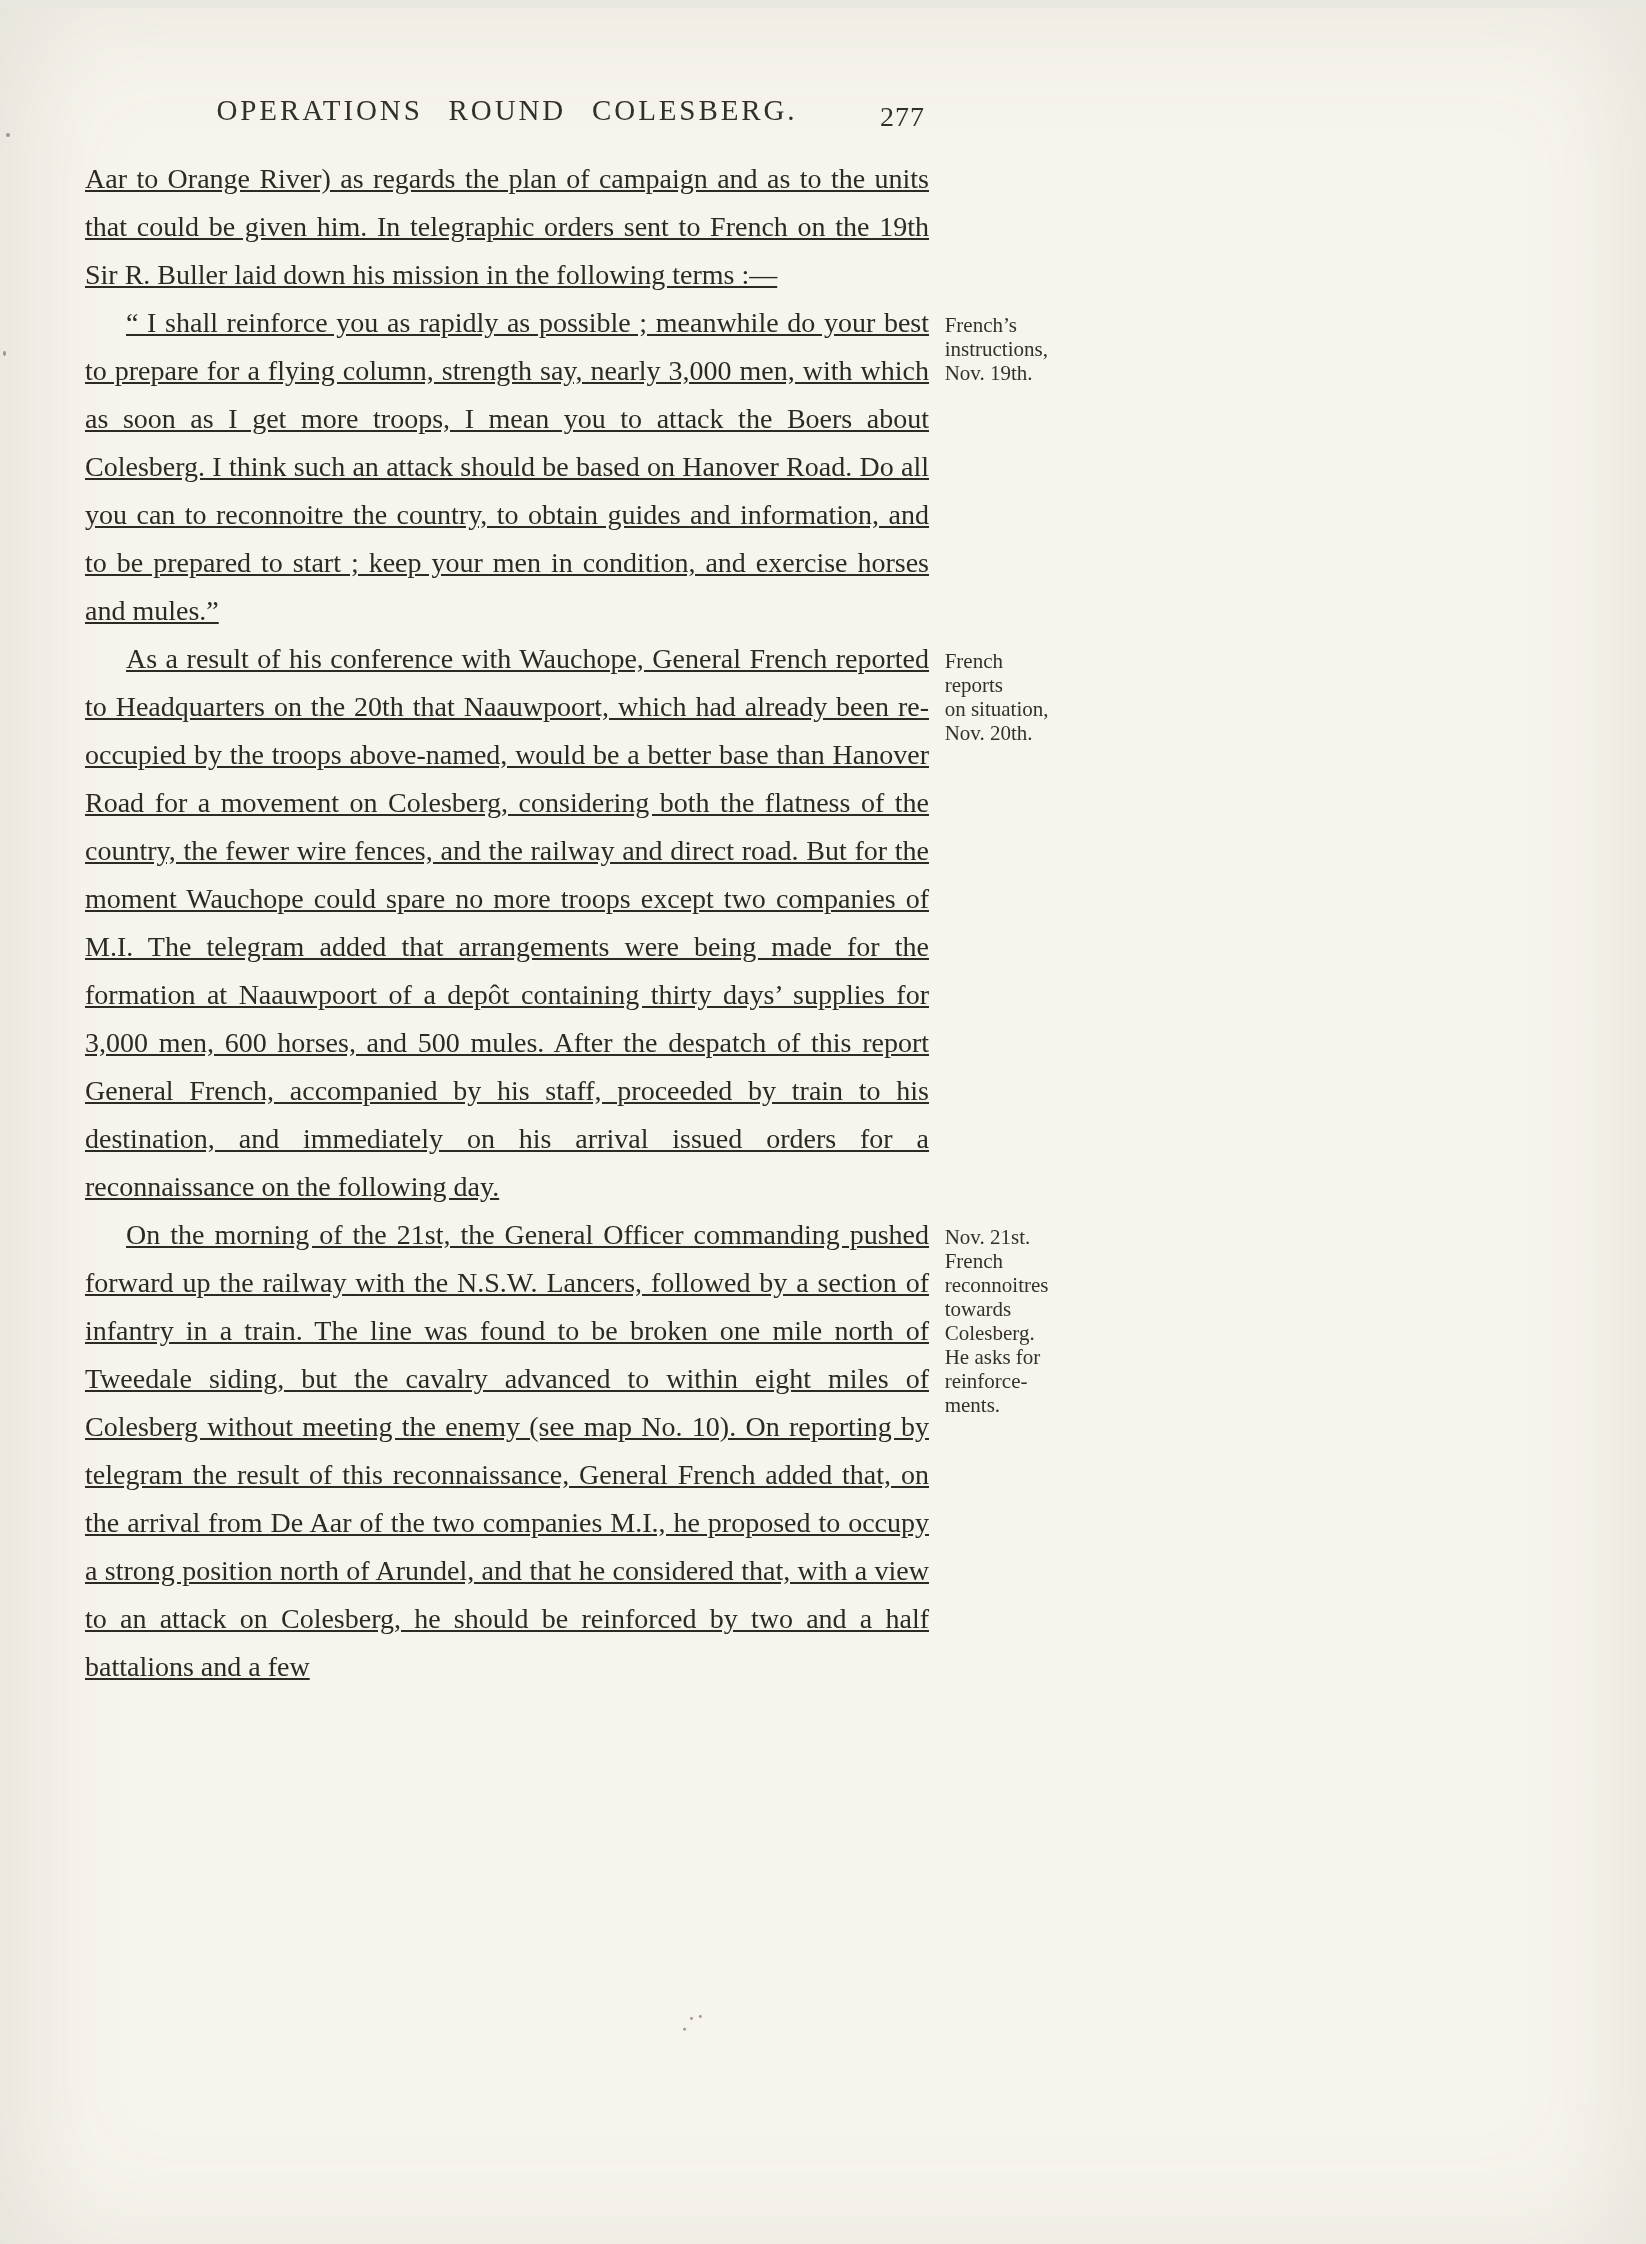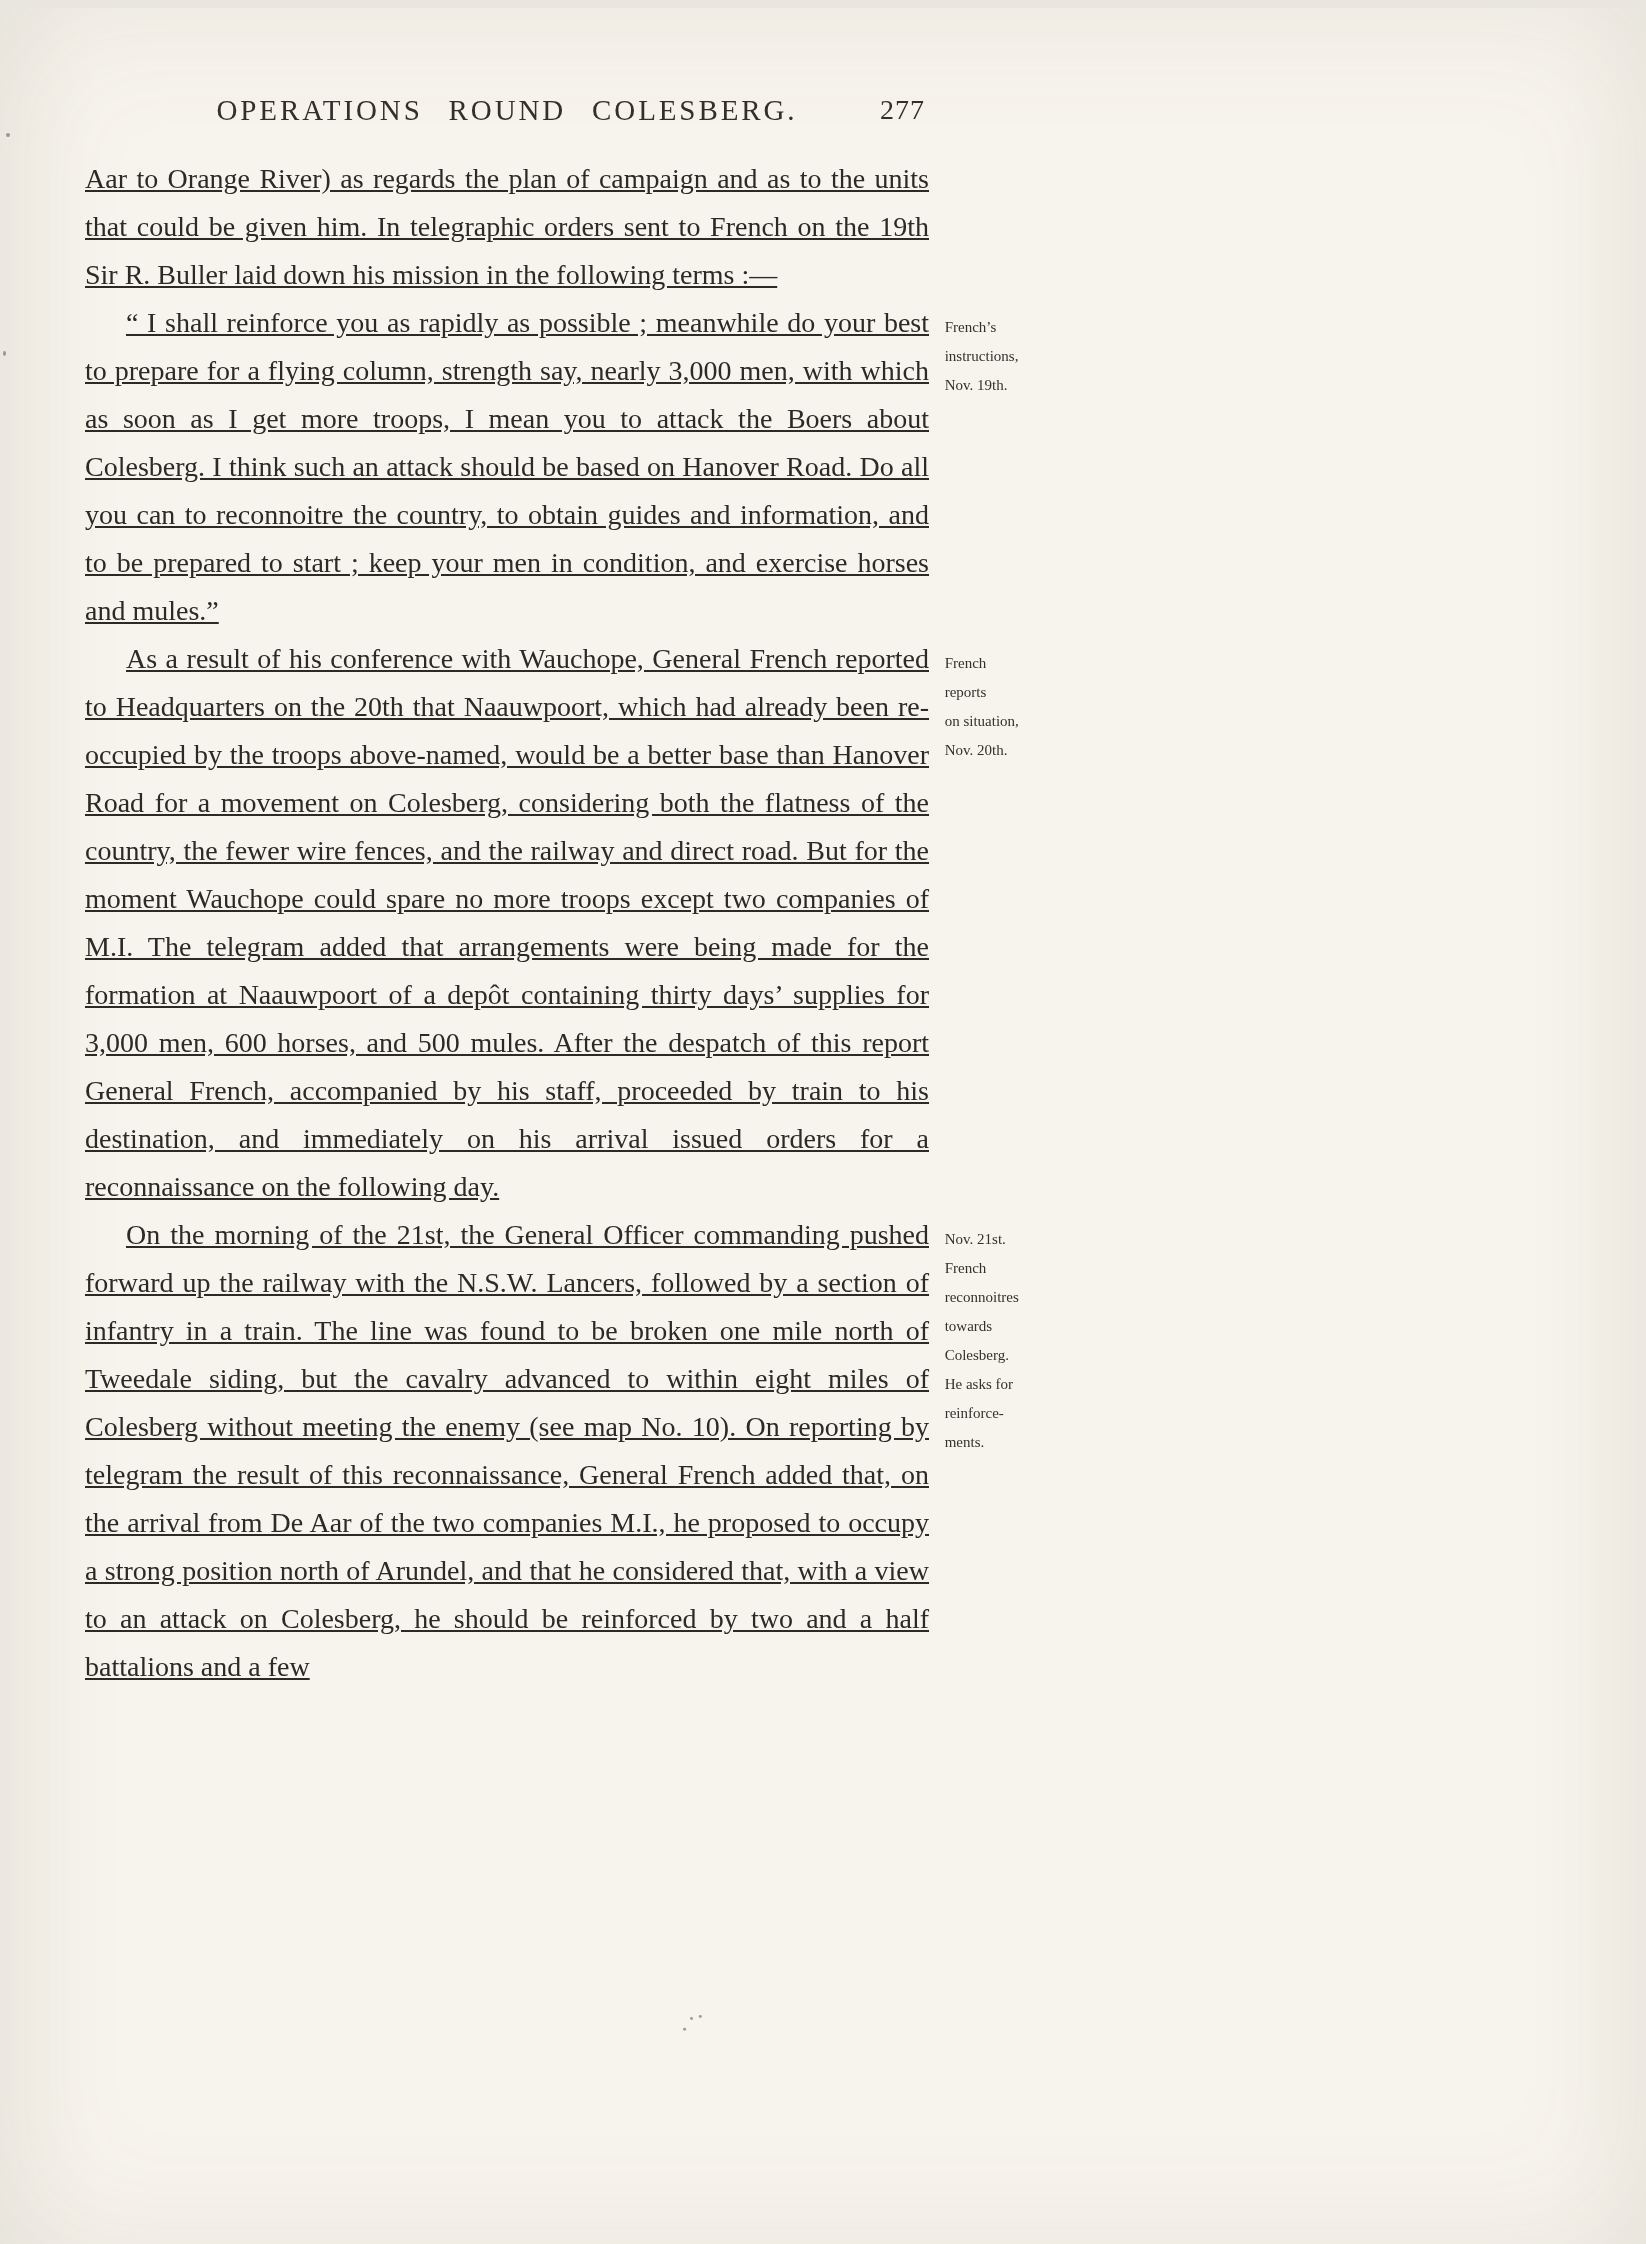--- a/index.html
+++ b/index.html
@@ -37,21 +37,21 @@
   }
   .running-title {
     text-align: center;
     font-size: 29px;
     letter-spacing: 2.9px;
     word-spacing: 15.7px;
     color: #34312b;
   }
   .page-number {
     position: absolute;
-    top: 0;
+    top: 7px;
     right: 3.9px;
     font-size: 28px;
     letter-spacing: 1px;
     color: #34312b;
   }
 
   
   .body-col {
     position: absolute;
     top: 147px;
@@ -72,22 +72,22 @@
   p.para.indent {
     text-indent: 41px;
   }
 
   
   .margin-note {
     position: absolute;
     left: calc(100% + 15.7px);
     top: 13.7px;
     width: 147px;
-    font-size: 15px;
-    line-height: 29px;
+    font-size: 21px;
+    line-height: 24px;
     white-space: pre-line;
     text-align: left;
     color: #34312b;
   }
 
   
   .speck {
     position: absolute;
     border-radius: 50%;
     background: #4a463d;

